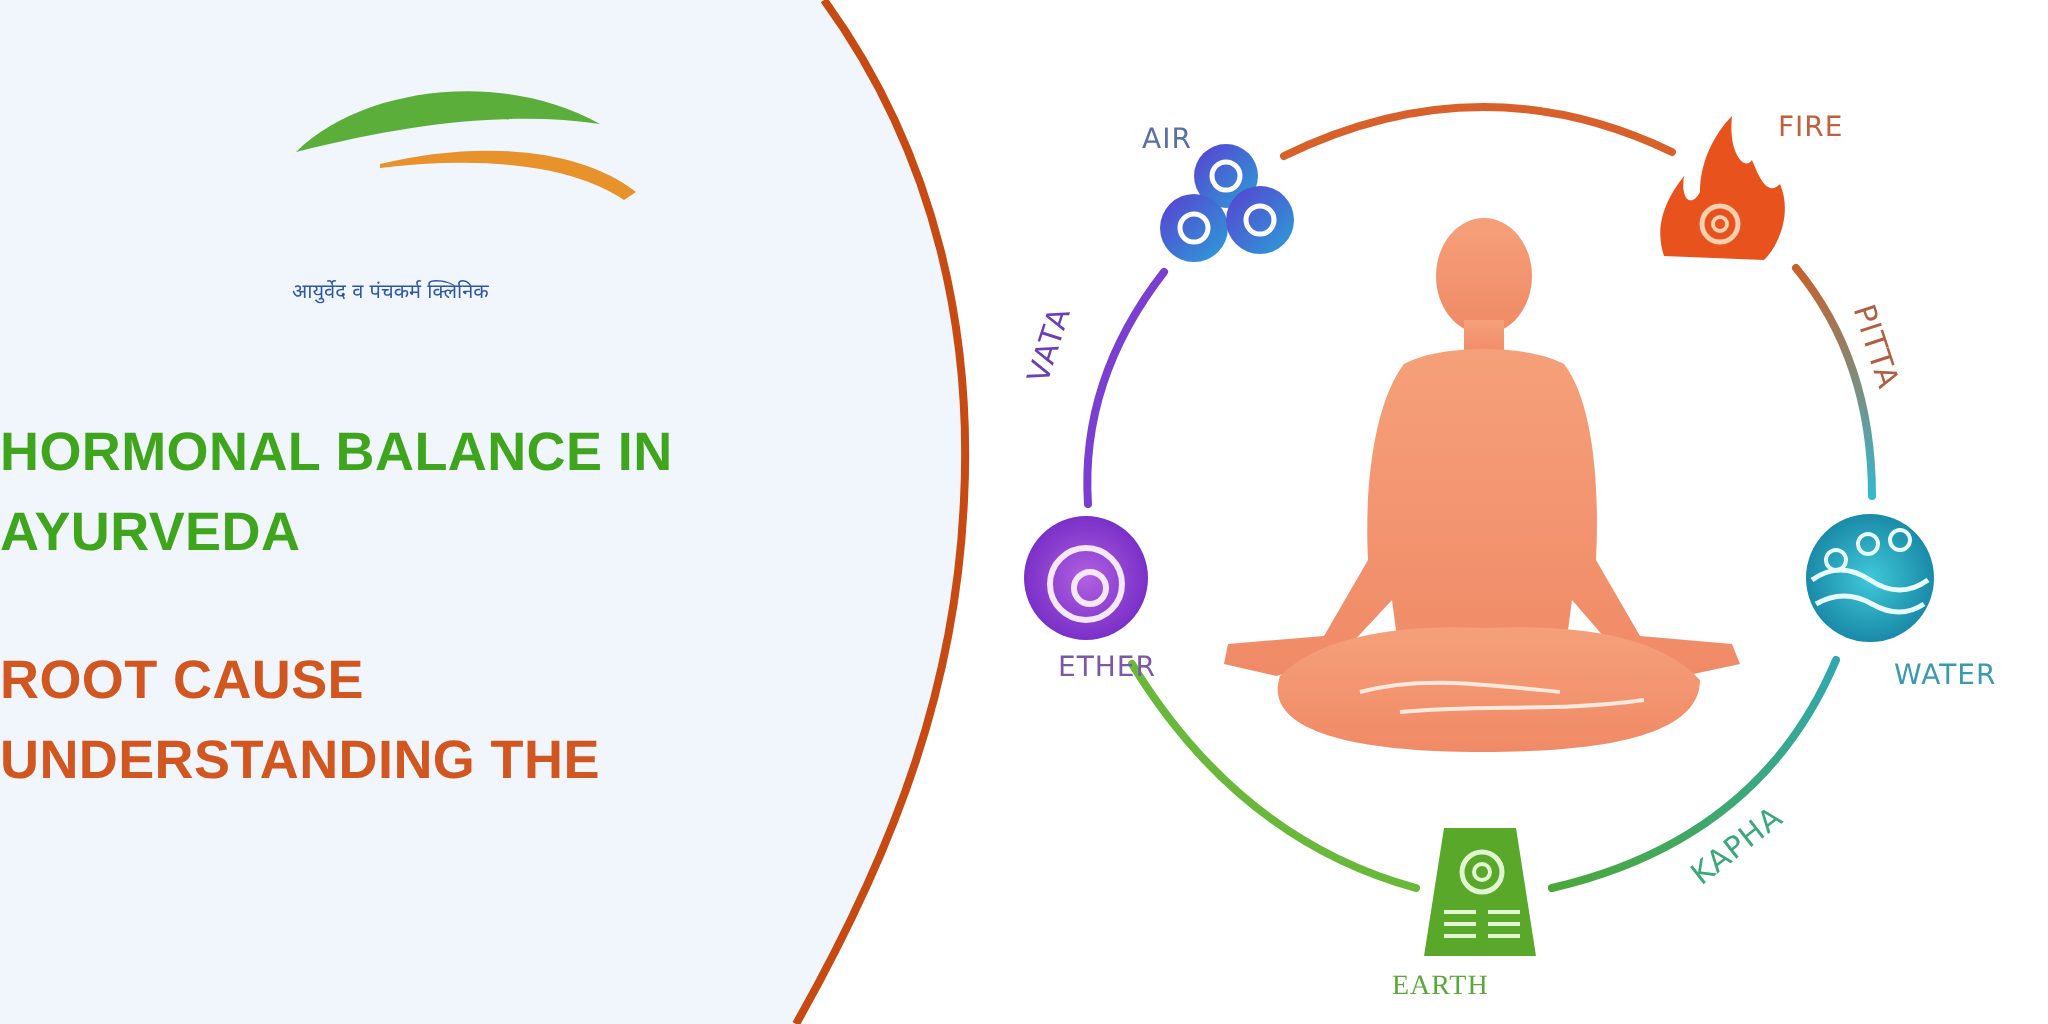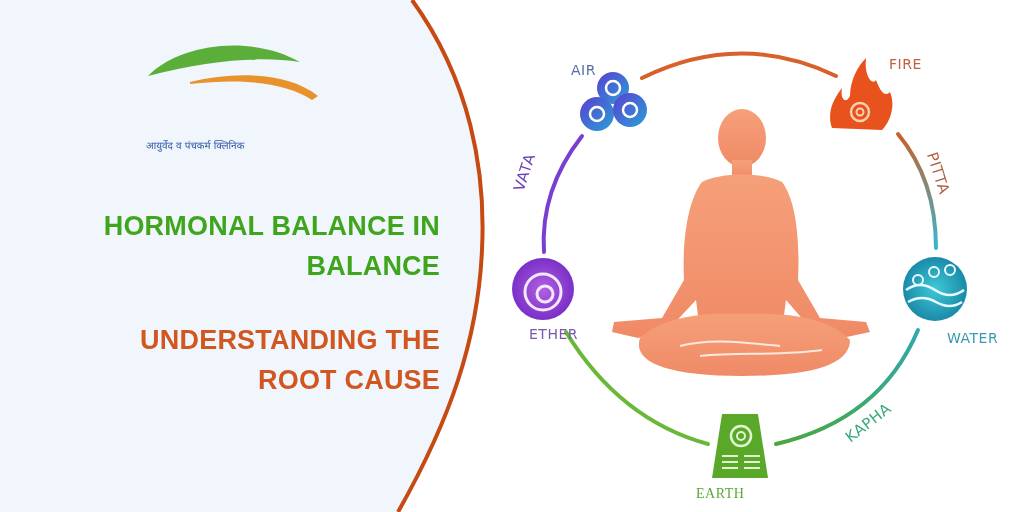--- a/index.html
+++ b/index.html
@@ -1,21 +1,21 @@
 <!DOCTYPE html>
 <html><head>
 <meta charset="utf-8">
 <style>
   html, body { margin:0; padding:0; }
   body { width:1024px; height:512px; position:relative; overflow:hidden; background:#ffffff; font-family:"Liberation Sans", sans-serif; }
   .left-panel { position:absolute; left:0; top:0; width:1024px; height:512px; }
   .logo { position:absolute; left:140px; top:34px; width:200px; height:130px; }
   .logo-main { position:absolute; left:12px; top:60px; font-family:"DejaVu Sans", sans-serif; font-weight:bold; font-size:50px; color:#e8601c; letter-spacing:-2px; line-height:1; }
   .logo-sub { position:absolute; left:6px; top:104px; font-family:"DejaVu Sans", sans-serif; font-size:10px; color:#2d57a6; white-space:nowrap; }
-  .headline { position:absolute; left:0; width:440px; text-align:right; font-family:"Liberation Sans", sans-serif; font-weight:bold; font-size:27px; line-height:40px; letter-spacing:0.2px; }
+  .headline { position:absolute; left:0; width:440px; text-align:left; font-family:"Liberation Sans", sans-serif; font-weight:bold; font-size:27px; line-height:40px; letter-spacing:0.2px; }
   .headline.green { top:206px; color:#3fa51d; }
   .headline.orange { top:320px; color:#d2561f; }
   .label { position:absolute; font-family:"DejaVu Sans", sans-serif; font-size:14px; letter-spacing:0.5px; }
 </style>
 </head>
 <body>
 
 <div class="left-panel">
   <svg width="1024" height="512" style="position:absolute;left:0;top:0">
     <path d="M0,0 L412,0 C470,80 486,170 482,250 C478,340 450,420 398,512 L0,512 Z" fill="#f0f6fc"></path>
@@ -26,25 +26,25 @@
 <div class="logo">
   <svg width="200" height="70" style="position:absolute;left:0;top:0">
     <path d="M8,42 C40,10 110,0 160,28 C120,22 70,26 8,42 Z" fill="#5cae3a"></path>
     <path d="M50,48 C100,36 150,40 178,62 L172,66 C145,48 100,44 50,50 Z" fill="#e8922c"></path>
   </svg>
   <div class="logo-sub">आयुर्वेद व पंचकर्म क्लिनिक</div>
 </div>
 
 <div class="headline green">
   <div>HORMONAL BALANCE IN</div>
-  <div>BALANCE</div>
+  <div>AYURVEDA</div>
 </div>
 <div class="headline orange">
+  <div>ROOT CAUSE</div>
   <div>UNDERSTANDING THE</div>
-  <div>ROOT CAUSE</div>
 </div>
 
 <svg width="1024" height="512" style="position:absolute;left:0;top:0">
   <defs>
     <linearGradient id="pittaGrad" x1="0" y1="0" x2="0" y2="1">
       <stop offset="0" stop-color="#c8602a"></stop>
         <stop offset="1" stop-color="#35b8d0"></stop>
     </linearGradient>
     <linearGradient id="kaphaGrad" x1="1" y1="0" x2="0" y2="1">
       <stop offset="0" stop-color="#30a8b0"></stop>

